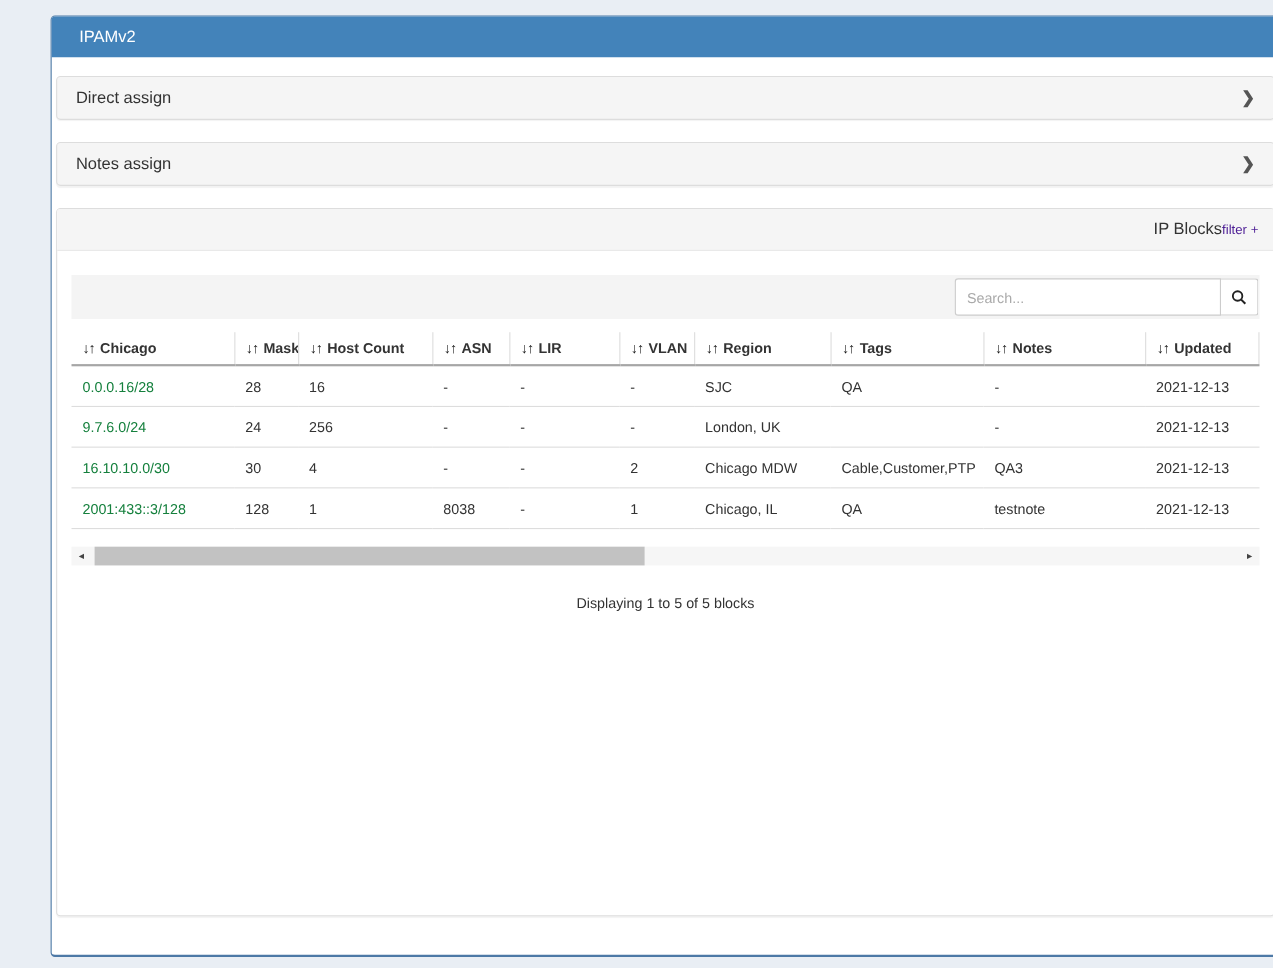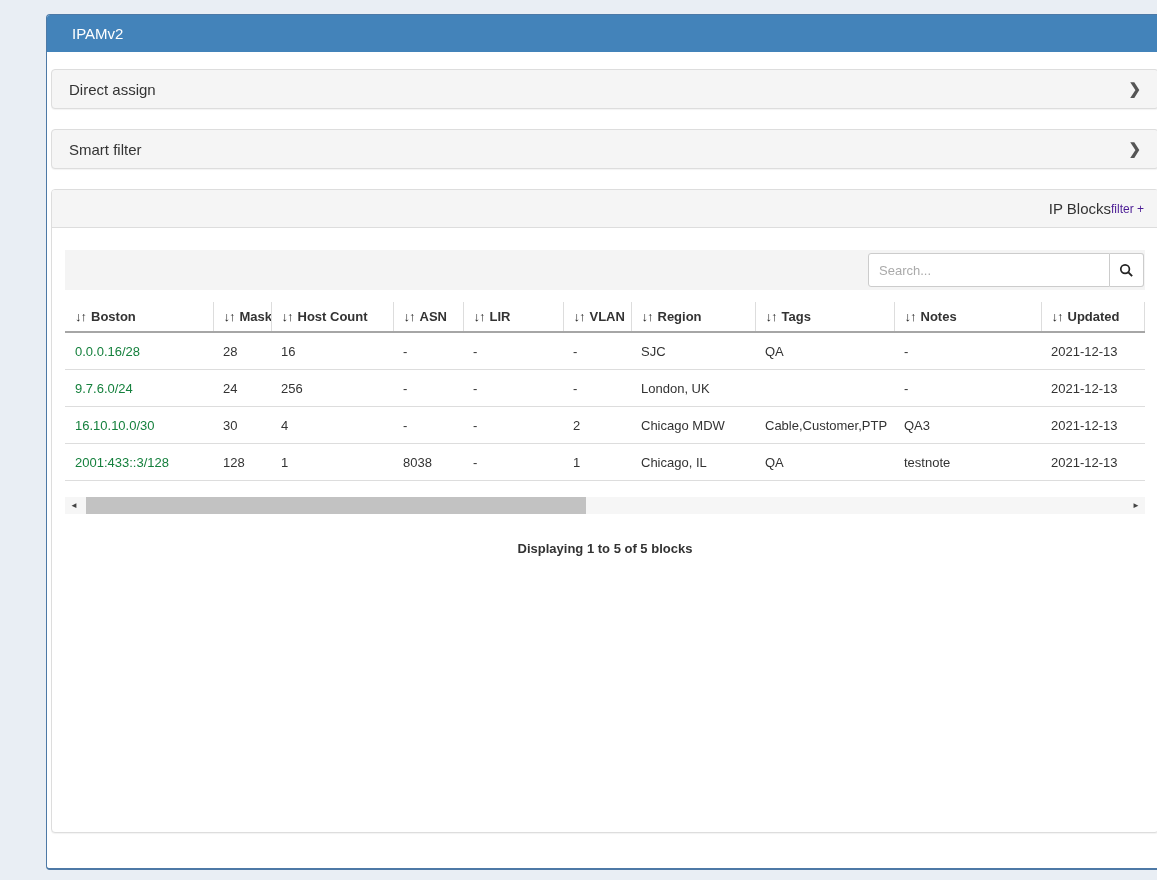--- a/index.html
+++ b/index.html
@@ -128,40 +128,40 @@
   }
   .hs-thumb {
     position: absolute; left: 21px; top: 0;
     height: 17px; width: 500px;
     background: #c2c2c2;
     cursor: pointer;
   }
   .table-info {
     text-align: center;
     margin-top: 27px;
-    font-size: 13px; color: #333; font-weight: bold;
+    font-size: 13px; color: #333;
   }
 </style>
 </head>
 <body>
 
 <div class="app-container">
   <div class="app-header">
     <span>IPAMv2</span>
   </div>
 
   <div class="app-body">
 
     <div class="collapse-panel">
       <span>Direct assign</span>
       <span class="chevron">❯</span>
     </div>
 
     <div class="collapse-panel">
-      <span>Smart filter</span>
+      <span>Notes assign</span>
       <span class="chevron">❯</span>
     </div>
 
     <div class="ipblocks-panel">
       <div class="ipblocks-heading">
         <span>IP Blocks</span>
         <a class="filter-link">filter +</a>
       </div>
 
       <div class="ipblocks-body">
@@ -187,21 +187,21 @@
             <col style="width:70px">
               <col style="width:100px">
               <col style="width:68px">
             <col style="width:124px">
               <col style="width:139px">
               <col style="width:147px">
             <col>
           </colgroup>
           <thead>
             <tr id="table-header-row">
-                <th><span class="sort-icon">↓↑</span><span>Boston</span></th>
+                <th><span class="sort-icon">↓↑</span><span>Chicago</span></th>
                 <th><span class="sort-icon">↓↑</span><span>Mask</span></th>
                 <th><span class="sort-icon">↓↑</span><span>Host Count</span></th>
                 <th><span class="sort-icon">↓↑</span><span>ASN</span></th>
                 <th><span class="sort-icon">↓↑</span><span>LIR</span></th>
                 <th><span class="sort-icon">↓↑</span><span>VLAN</span></th>
                 <th><span class="sort-icon">↓↑</span><span>Region</span></th>
                 <th><span class="sort-icon">↓↑</span><span>Tags</span></th>
                 <th><span class="sort-icon">↓↑</span><span>Notes</span></th>
                 <th><span class="sort-icon">↓↑</span><span>Updated</span></th>
               </tr>

